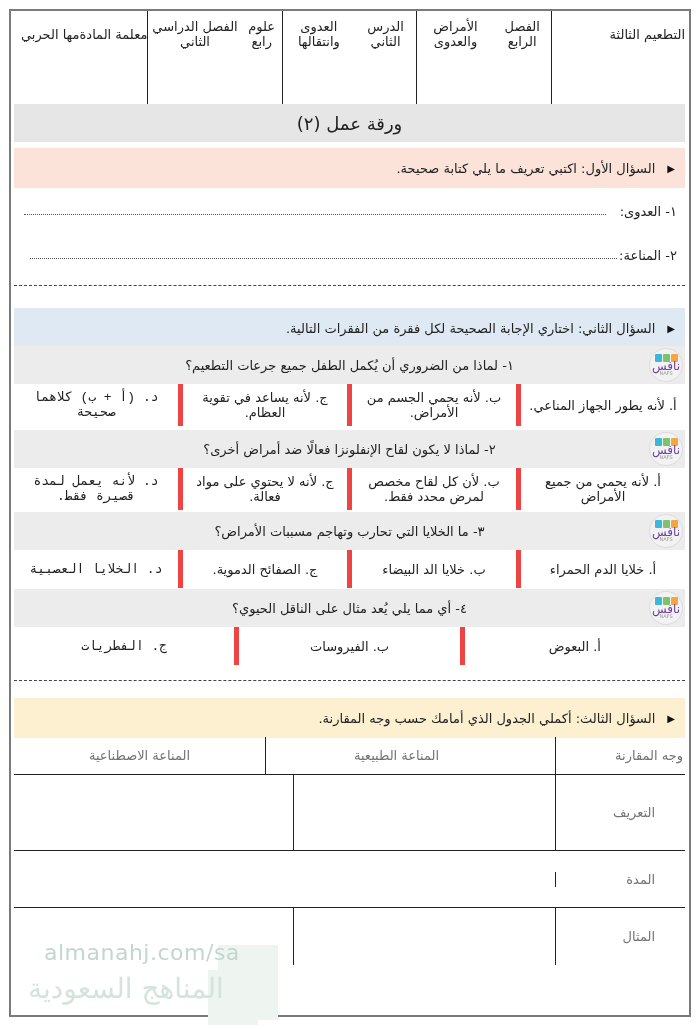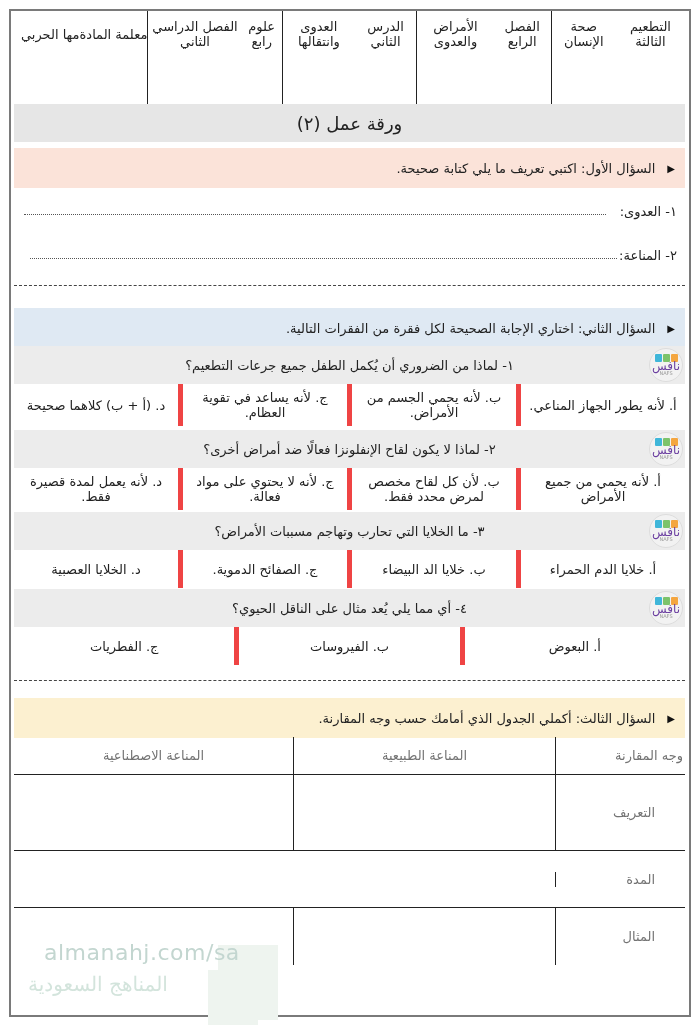--- a/index.html
+++ b/index.html
@@ -36,56 +36,55 @@
     .nafs .blocks { display: flex; gap: 1px; margin-bottom: 1px; }
     .nafs .b { width: 7px; height: 8px; border-radius: 1px; }
     .nafs .b1 { background: #f4a640; }
     .nafs .b2 { background: #7cc36b; }
     .nafs .b3 { background: #3fb6d9; }
     .nafs .t1 { font-size: 12px; color: #6b3fa0; line-height: 7px; }
     .nafs .t2 { font-size: 5px; color: #999; line-height: 6px; }
 
     .opts { position: absolute; left: 14px; right: 14px; height: 42px; display: flex; flex-direction: row; }
     .opt { flex: 1; display: flex; align-items: center; justify-content: center; text-align: center; font-size: 13px; line-height: 15px; border-left: 5px solid #ef4444; padding: 0 8px; color: #222; }
-    .opt:last-child { border-left: none; }
+    .opt:last-child { border-left: none; font-family: Liberation Mono, monospace; }
     .q1q { top: 346px; }  .q1o { top: 384px; }
     .q2q { top: 430px; }  .q2o { top: 468px; }
     .q3q { top: 512px; }  .q3o { top: 550px; height: 38px; }
     .q4q { top: 589px; }  .q4o { top: 627px; height: 38px; }
 
     
     .cmp { position: absolute; left: 14px; right: 14px; top: 737px; height: 228px; }
     .cmp-row { display: flex; flex-direction: row; border-bottom: 1px solid #222; }
     .cmp-row:last-child { border-bottom: none; }
     .cmp-cell { display: flex; align-items: center; justify-content: center; font-size: 13px; color: #737373; border-left: 1px solid #222; }
     .cmp-cell:last-child { border-left: none; }
     .c1 { width: 130px; justify-content: flex-start; padding-right: 30px; }
     .c2 { width: 262px; }
     .c3 { flex: 1; }
     .r-head { height: 38px; border-bottom-width: 1.5px; }
     .r1 { height: 76px; }
     .r2 { height: 57px; align-items: center; }
     .r3 { height: 57px; }
-    .r-head .c1 { padding-right: 2px; }
+    .r-head .c1 { padding-right: 2px; margin-left: 28px; }
 
     .watermark { position: absolute; left: 28px; top: 940px; width: 250px; height: 80px; }
     .wm-block1 { position: absolute; left: 190px; top: 5px; width: 60px; height: 75px; background: #eef4ef; }
     .wm-block2 { position: absolute; left: 180px; top: 30px; width: 50px; height: 55px; background: #eef4ef; }
     .wm-en { position: absolute; left: 16px; top: 0; font-size: 22px; color: #c3d6d0; direction: ltr; letter-spacing: 0.5px; }
-    .wm-ar { position: absolute; left: 0; top: 32px; font-size: 20px; color: #d3e4dc; font-family: "DejaVu Serif", serif; }
+    .wm-ar { position: absolute; left: 0; top: 32px; font-size: 28px; color: #d3e4dc; font-family: "DejaVu Serif", serif; }
   </style>
 </head>
 <body>
 
 <div class="page"></div>
 
 <div class="hdr">
   <div class="hdr-col">
     <div class="hdr-cell">التطعيم الثالثة</div>
-    <div class="hdr-cell">صحة الإنسان</div>
   </div>
   <div class="hdr-col">
     <div class="hdr-cell">الفصل الرابع</div>
     <div class="hdr-cell">الأمراض والعدوى</div>
   </div>
   <div class="hdr-col">
     <div class="hdr-cell">الدرس الثاني</div>
     <div class="hdr-cell">العدوى وانتقالها</div>
   </div>
   <div class="hdr-col">

